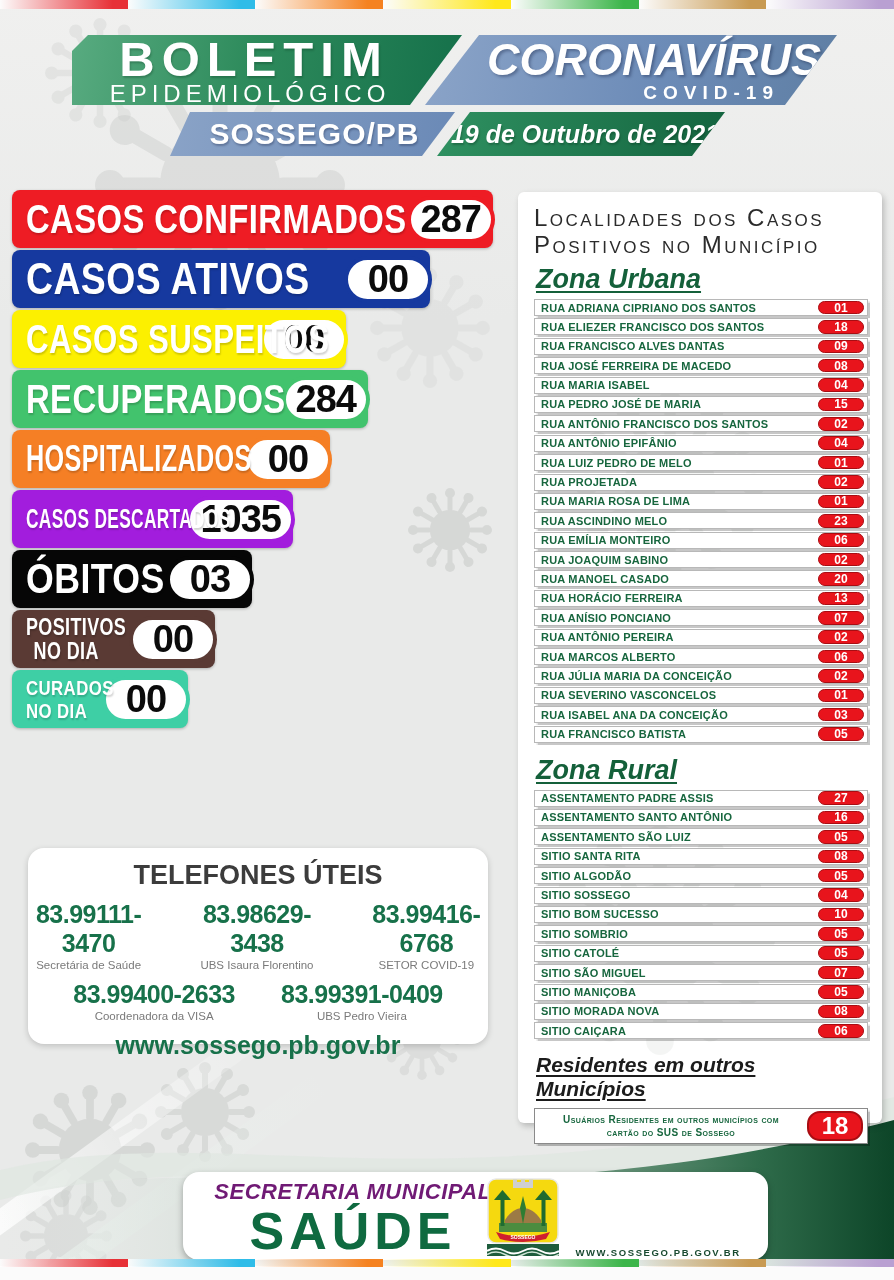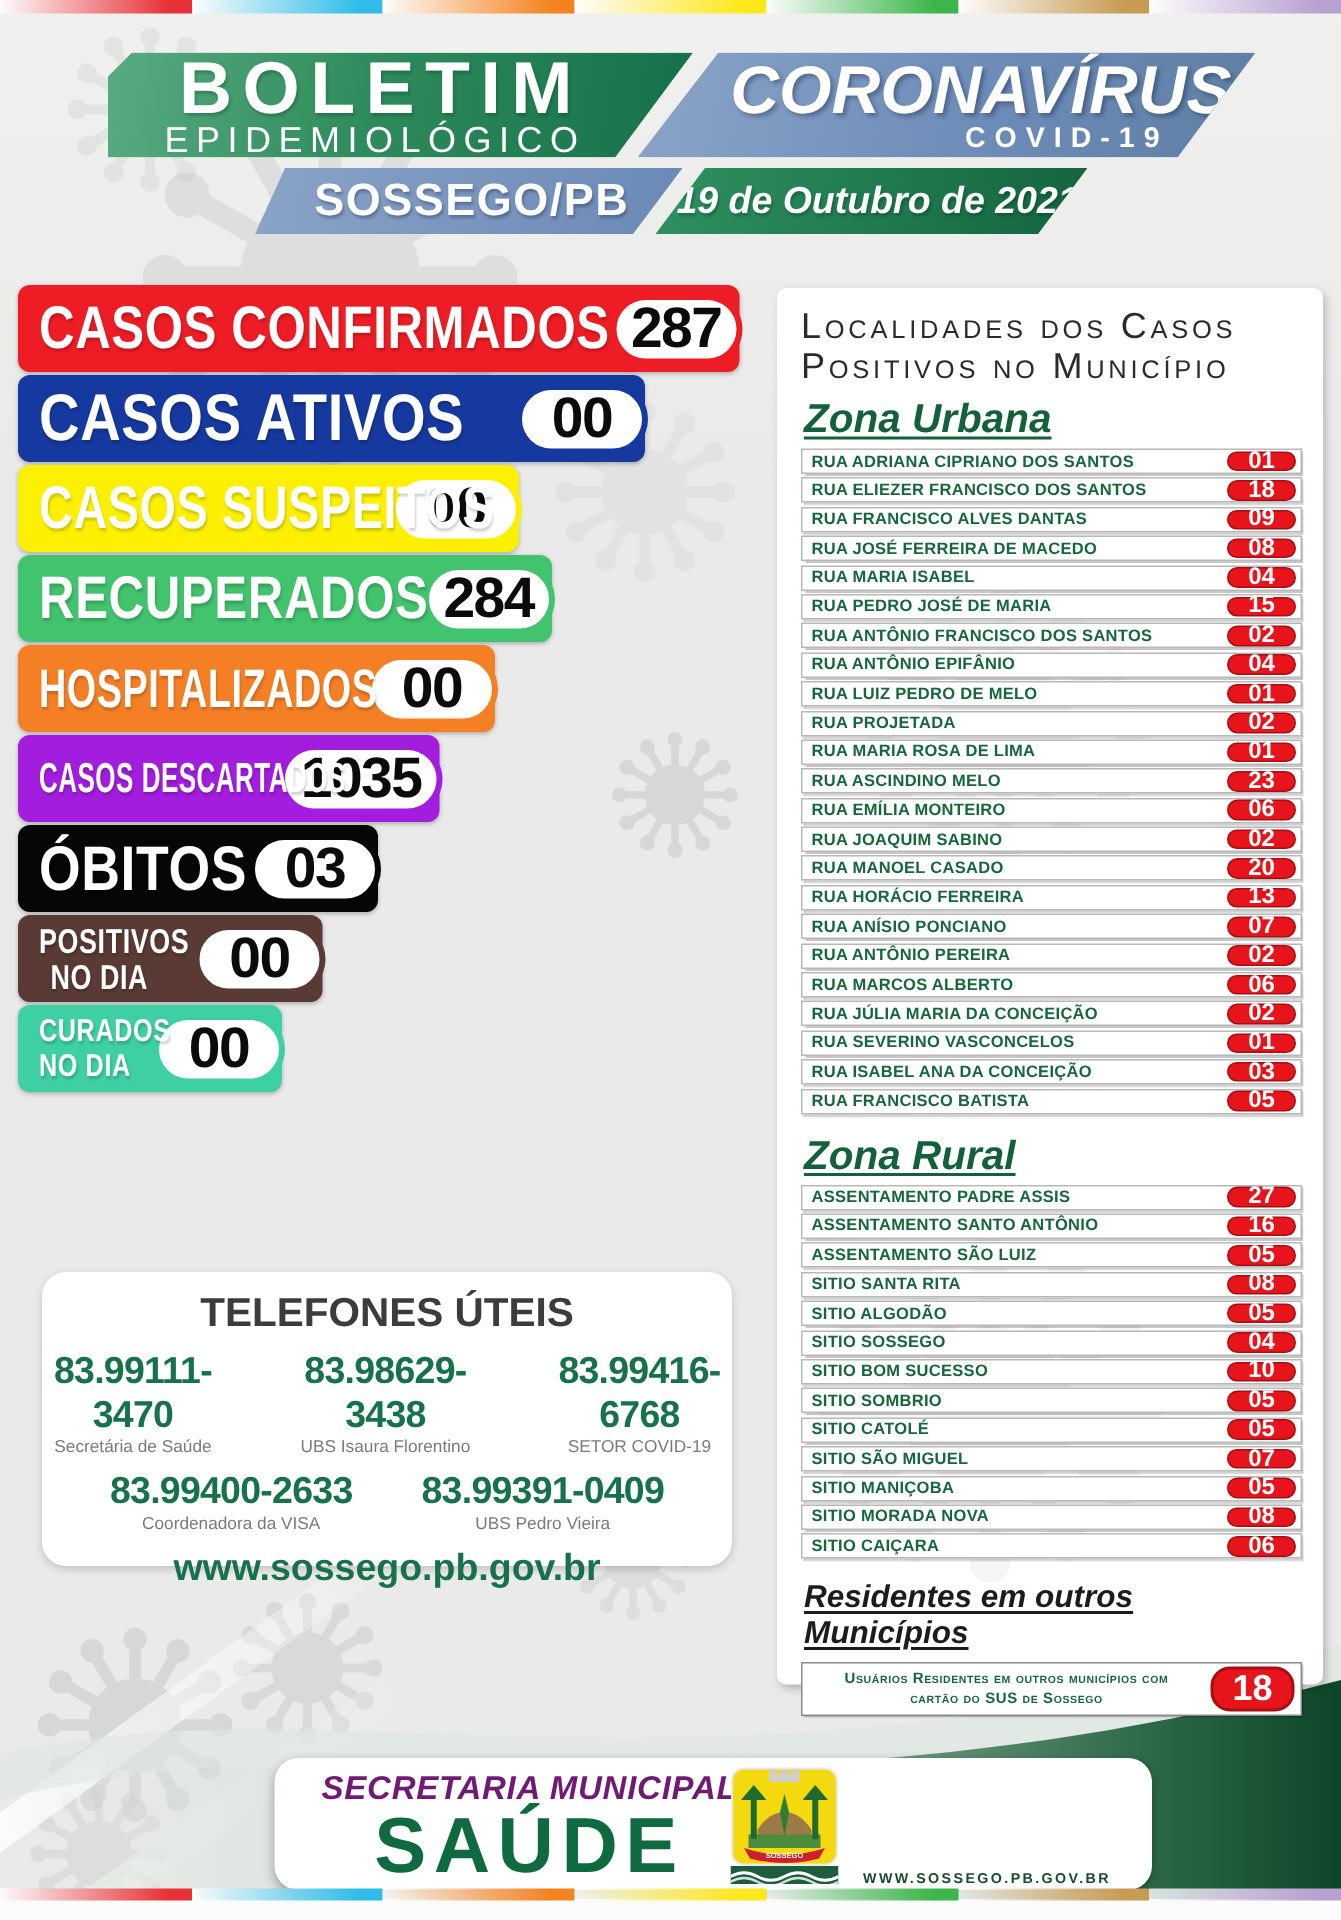--- a/index.html
+++ b/index.html
@@ -77,21 +77,21 @@
   .zona { font-size:27px; font-weight:bold; font-style:italic; color:#14603a;
       text-decoration:underline; text-decoration-thickness:2px; text-underline-offset:3px;
       margin:5px 0 5px 2px; line-height:29px; }
   .zona-rural-gap { margin-top:13px; }
   .loc-row { display:flex; align-items:center; height:17px; margin-bottom:2.4px;
       border:1px solid #b8b8b8; background:#fff; box-shadow:1.5px 1.5px 1px rgba(0,0,0,.22);
       padding-left:6px; }
   .loc-name { font-size:11px; font-weight:bold; color:#17663e; letter-spacing:.2px; white-space:nowrap; }
   .loc-pill { margin-left:auto; margin-right:3px; flex:none; width:46px; height:13.5px;
       background:#e8141c; border:1px solid #a80d12; border-radius:8px;
-      color:#fff; font-size:16px; font-weight:bold; line-height:12px;
+      color:#fff; font-size:12px; font-weight:bold; line-height:12px;
       display:flex; align-items:center; justify-content:center; }
   .others-heading { font-size:21px; font-weight:bold; font-style:italic; color:#1c1c1c;
       text-decoration:underline; text-decoration-thickness:2px; text-underline-offset:3px;
       margin:14px 0 7px 2px; line-height:24px; }
   .sus-row { display:flex; align-items:center; height:36px; border:1px solid #8a8a8a;
       box-shadow:1.5px 1.5px 1px rgba(0,0,0,.25); background:#fff; padding:0 4px 0 4px; }
   .sus-text { flex:1; text-align:center; font-variant:small-caps; font-weight:bold;
       font-size:10px; line-height:13px; color:#17663e; letter-spacing:.4px; }
   .sus-pill { flex:none; width:56px; height:30px; background:#e8141c; border:2px solid #a80d12;
       border-radius:13px; color:#fff; font-size:24px; font-weight:bold;

